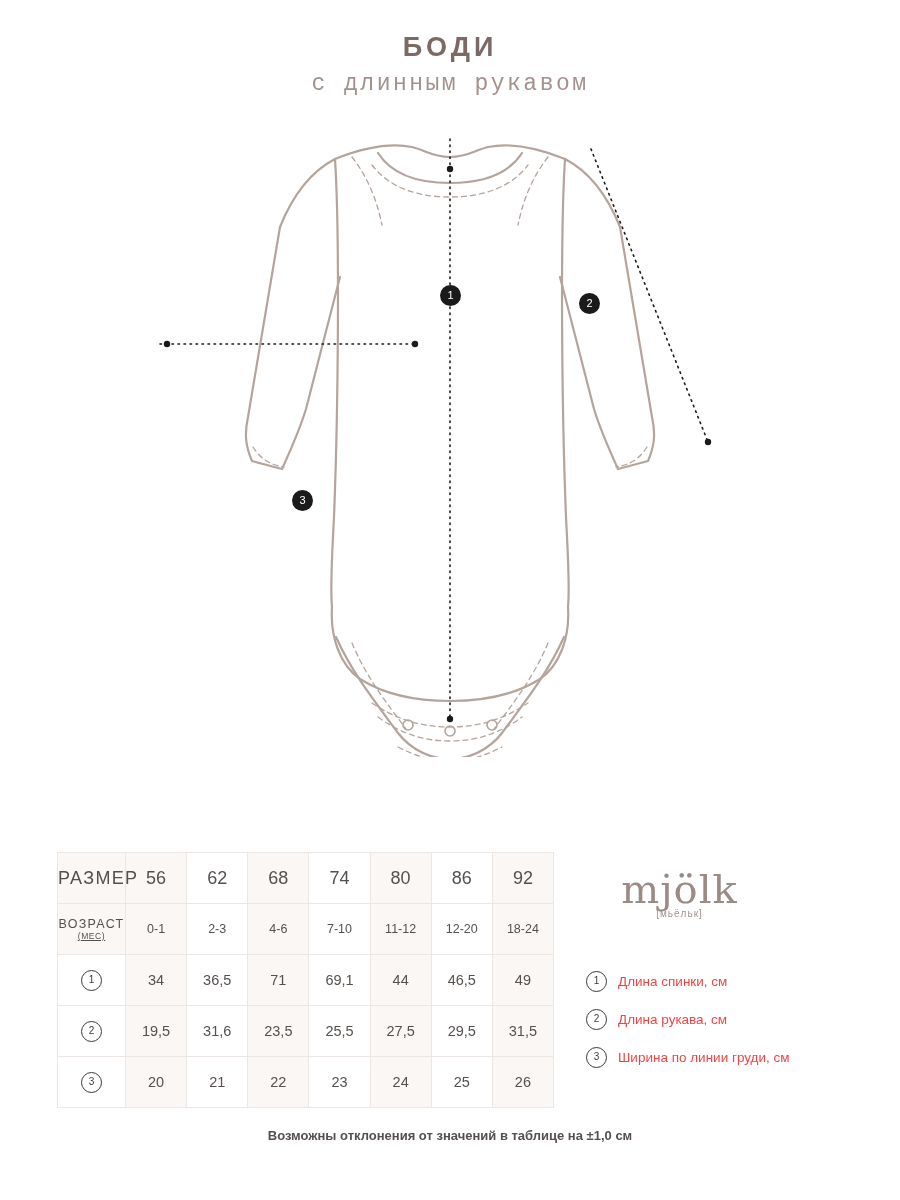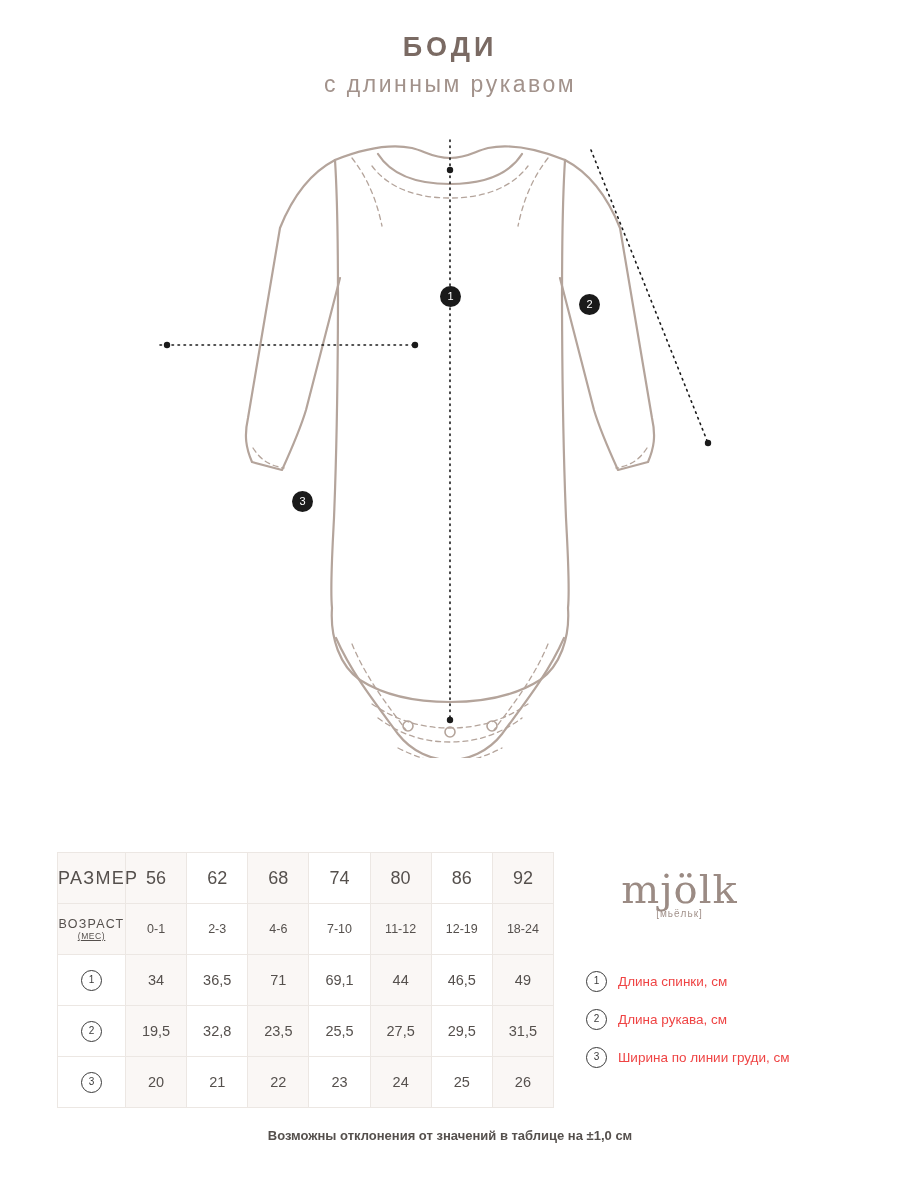--- a/index.html
+++ b/index.html
@@ -27,20 +27,21 @@
     font-weight: bold;
     color: #7a6a63;
     margin: 0;
   }
   .subtitle {
     font-size: 23px;
     letter-spacing: 2.5px;
     color: #a2928b;
     margin: 8px 0 0 0;
     font-weight: normal;
+    font-family: Liberation Mono, monospace;
   }
 
   
   .illustration {
     position: relative;
     width: 900px;
     height: 640px;
     margin-top: 20px;
   }
   .illustration svg {
@@ -263,37 +264,37 @@
     <tr class="row-age">
       <td class="col-label shade">
         <span>ВОЗРАСТ</span>
         <small>(мес)</small>
       </td>
       <td class="shade">0-1</td>
       <td>2-3</td>
       <td class="shade">4-6</td>
       <td>7-10</td>
       <td class="shade">11-12</td>
-      <td>12-19</td>
+      <td>12-20</td>
       <td class="shade">18-24</td>
     </tr>
     <tr class="row-data">
       <td><span class="badge">1</span></td>
       <td class="shade">34</td>
       <td>36,5</td>
       <td class="shade">71</td>
       <td>69,1</td>
       <td class="shade">44</td>
       <td>46,5</td>
       <td class="shade">49</td>
     </tr>
     <tr class="row-data">
       <td><span class="badge">2</span></td>
       <td class="shade">19,5</td>
-      <td>32,8</td>
+      <td>31,6</td>
       <td class="shade">23,5</td>
       <td>25,5</td>
       <td class="shade">27,5</td>
       <td>29,5</td>
       <td class="shade">31,5</td>
     </tr>
     <tr class="row-data">
       <td><span class="badge">3</span></td>
       <td class="shade">20</td>
       <td>21</td>

